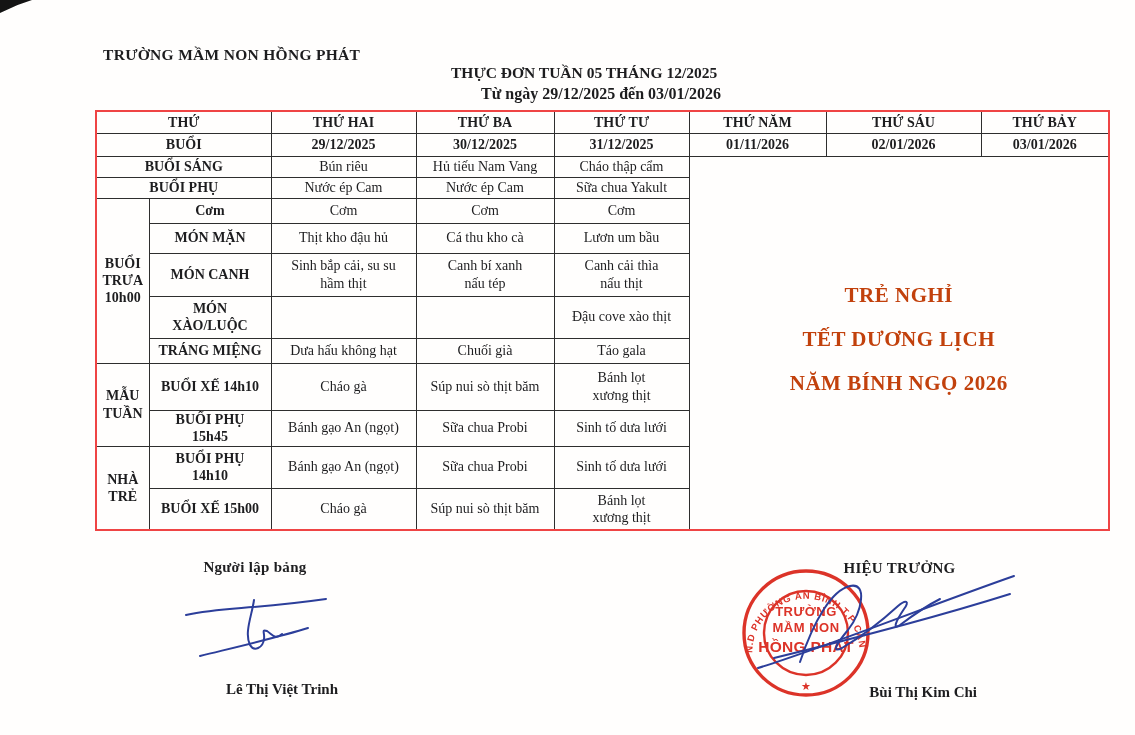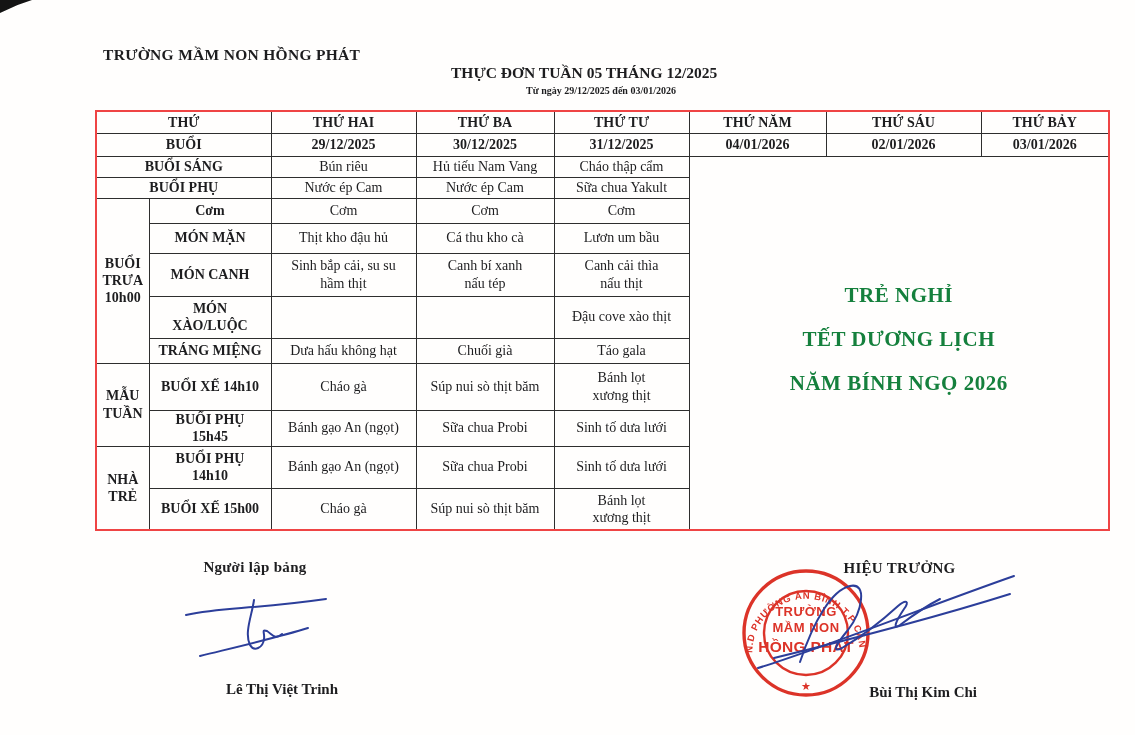--- a/index.html
+++ b/index.html
@@ -19,21 +19,21 @@
   .school-name{
     position:absolute;left:103px;top:46px;
     font-size:15.5px;font-weight:bold;letter-spacing:.3px;
   }
   .doc-title{
     position:absolute;left:451px;top:64px;width:300px;text-align:left;
     font-size:15.5px;font-weight:bold;
   }
   .doc-subtitle{
     position:absolute;left:451px;top:85px;width:300px;text-align:center;
-    font-size:10px;font-weight:bold;
+    font-size:16px;font-weight:bold;
   }
   table.menu-table{
     position:absolute;left:95px;top:110px;
     border-collapse:collapse;table-layout:fixed;
     border:2px solid #ef4444;
   }
   .menu-table td{
     border:1.5px solid #2e2e2e;
     text-align:center;vertical-align:middle;
     padding:0 3px;font-size:14px;line-height:1.22;
@@ -44,21 +44,21 @@
   .r9{height:25px}.r10{height:47px}.r11{height:36px}.r12{height:42px}.r13{height:42px}
   .day,.date{font-weight:bold;font-size:14.5px;}
   .corner-top{text-align:right;font-weight:bold;font-size:14.5px;padding-right:8px;}
   .corner-bottom{text-align:left;font-weight:bold;font-size:14.5px;padding-left:5px;}
   .lbl{font-weight:bold;font-size:13.5px;}
   .grp{font-weight:bold;font-size:14px;line-height:1.3;}
   .teal{border-left:2.5px solid #2fa39c;}
   .holiday{vertical-align:middle;}
   .holiday .hline{
     font-weight:bold;font-size:21px;line-height:1.3;
-    color:#15803d;text-align:center;letter-spacing:.5px;
+    color:#c2410c;text-align:center;letter-spacing:.5px;
     transform:translateY(-3px);
   }
   .sig-title{position:absolute;font-size:15px;font-weight:bold;text-align:center;letter-spacing:.3px;}
   .preparer-title{left:180px;top:559px;width:150px;}
   .principal-title{left:822px;top:560px;width:155px;}
   .sig-name{position:absolute;font-size:15px;font-weight:bold;text-align:right;}
   .preparer-name{left:178px;top:681px;width:160px;}
   .principal-name{left:817px;top:684px;width:160px;}
   .stamp-svg{position:absolute;left:739px;top:564px;}
   .sig-left{position:absolute;left:178px;top:593px;}
@@ -95,21 +95,21 @@
       <td class="day">THỨ TƯ</td>
       <td class="day">THỨ NĂM</td>
       <td class="day">THỨ SÁU</td>
       <td class="day teal">THỨ BẢY</td>
     </tr>
     <tr class="r2">
       <td colspan="2" class="corner-bottom">BUỔI</td>
       <td class="date">29/12/2025</td>
       <td class="date">30/12/2025</td>
       <td class="date">31/12/2025</td>
-      <td class="date">04/01/2026</td>
+      <td class="date">01/11/2026</td>
       <td class="date">02/01/2026</td>
       <td class="date teal">03/01/2026</td>
     </tr>
     <tr class="r3">
       <td colspan="2" class="lbl">BUỔI SÁNG</td>
       <td>Bún riêu</td>
       <td>Hủ tiếu Nam Vang</td>
       <td>Cháo thập cẩm</td>
       <td colspan="3" rowspan="11" class="holiday">
         <div class="hline">TRẺ NGHỈ</div>

